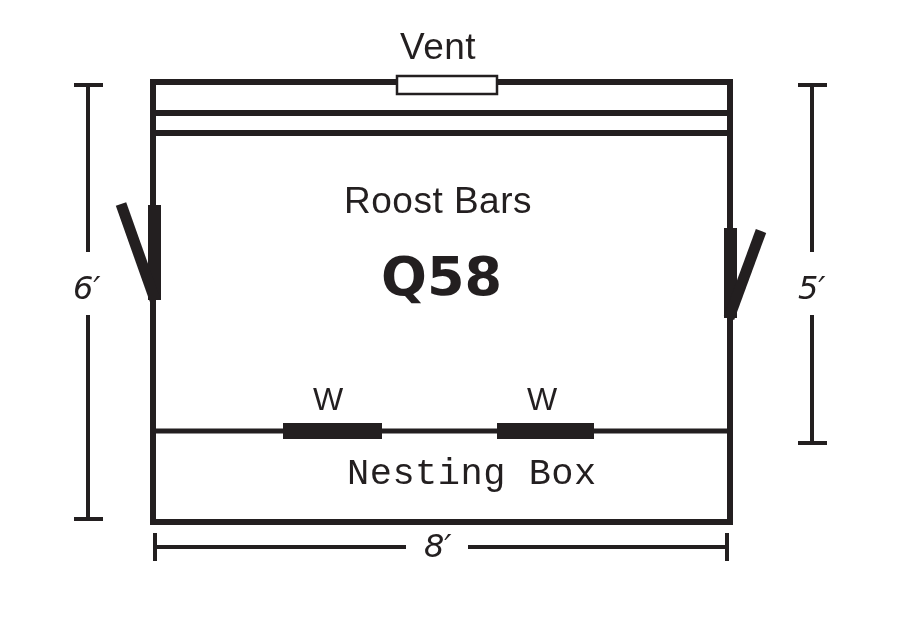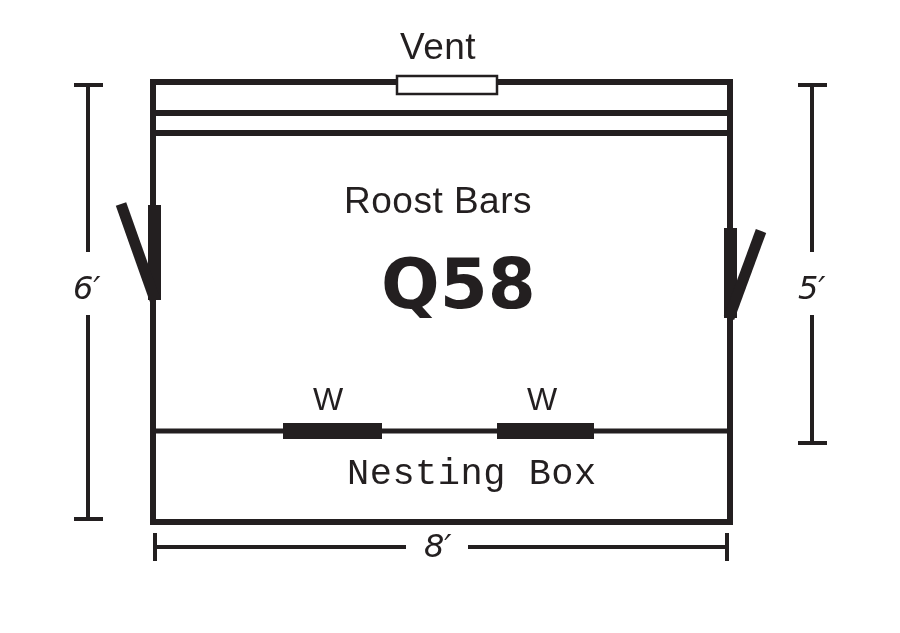--- a/index.html
+++ b/index.html
@@ -44,21 +44,21 @@
   #roost-label {
     left: 344px;
     top: 138px;
     font-size: 37px;
     letter-spacing: 0.5px;
     margin-top: 44px;
   }
   #unit-label {
     left: 381px;
     top: 250px;
-    font-size: 69px;
+    font-size: 54px;
     font-weight: bold;
     font-family: "DejaVu Sans", sans-serif;
     letter-spacing: 0px;
   }
   #window-label-1 {
     left: 313px;
     top: 383px;
     font-size: 32px;
   }
   #window-label-2 {

